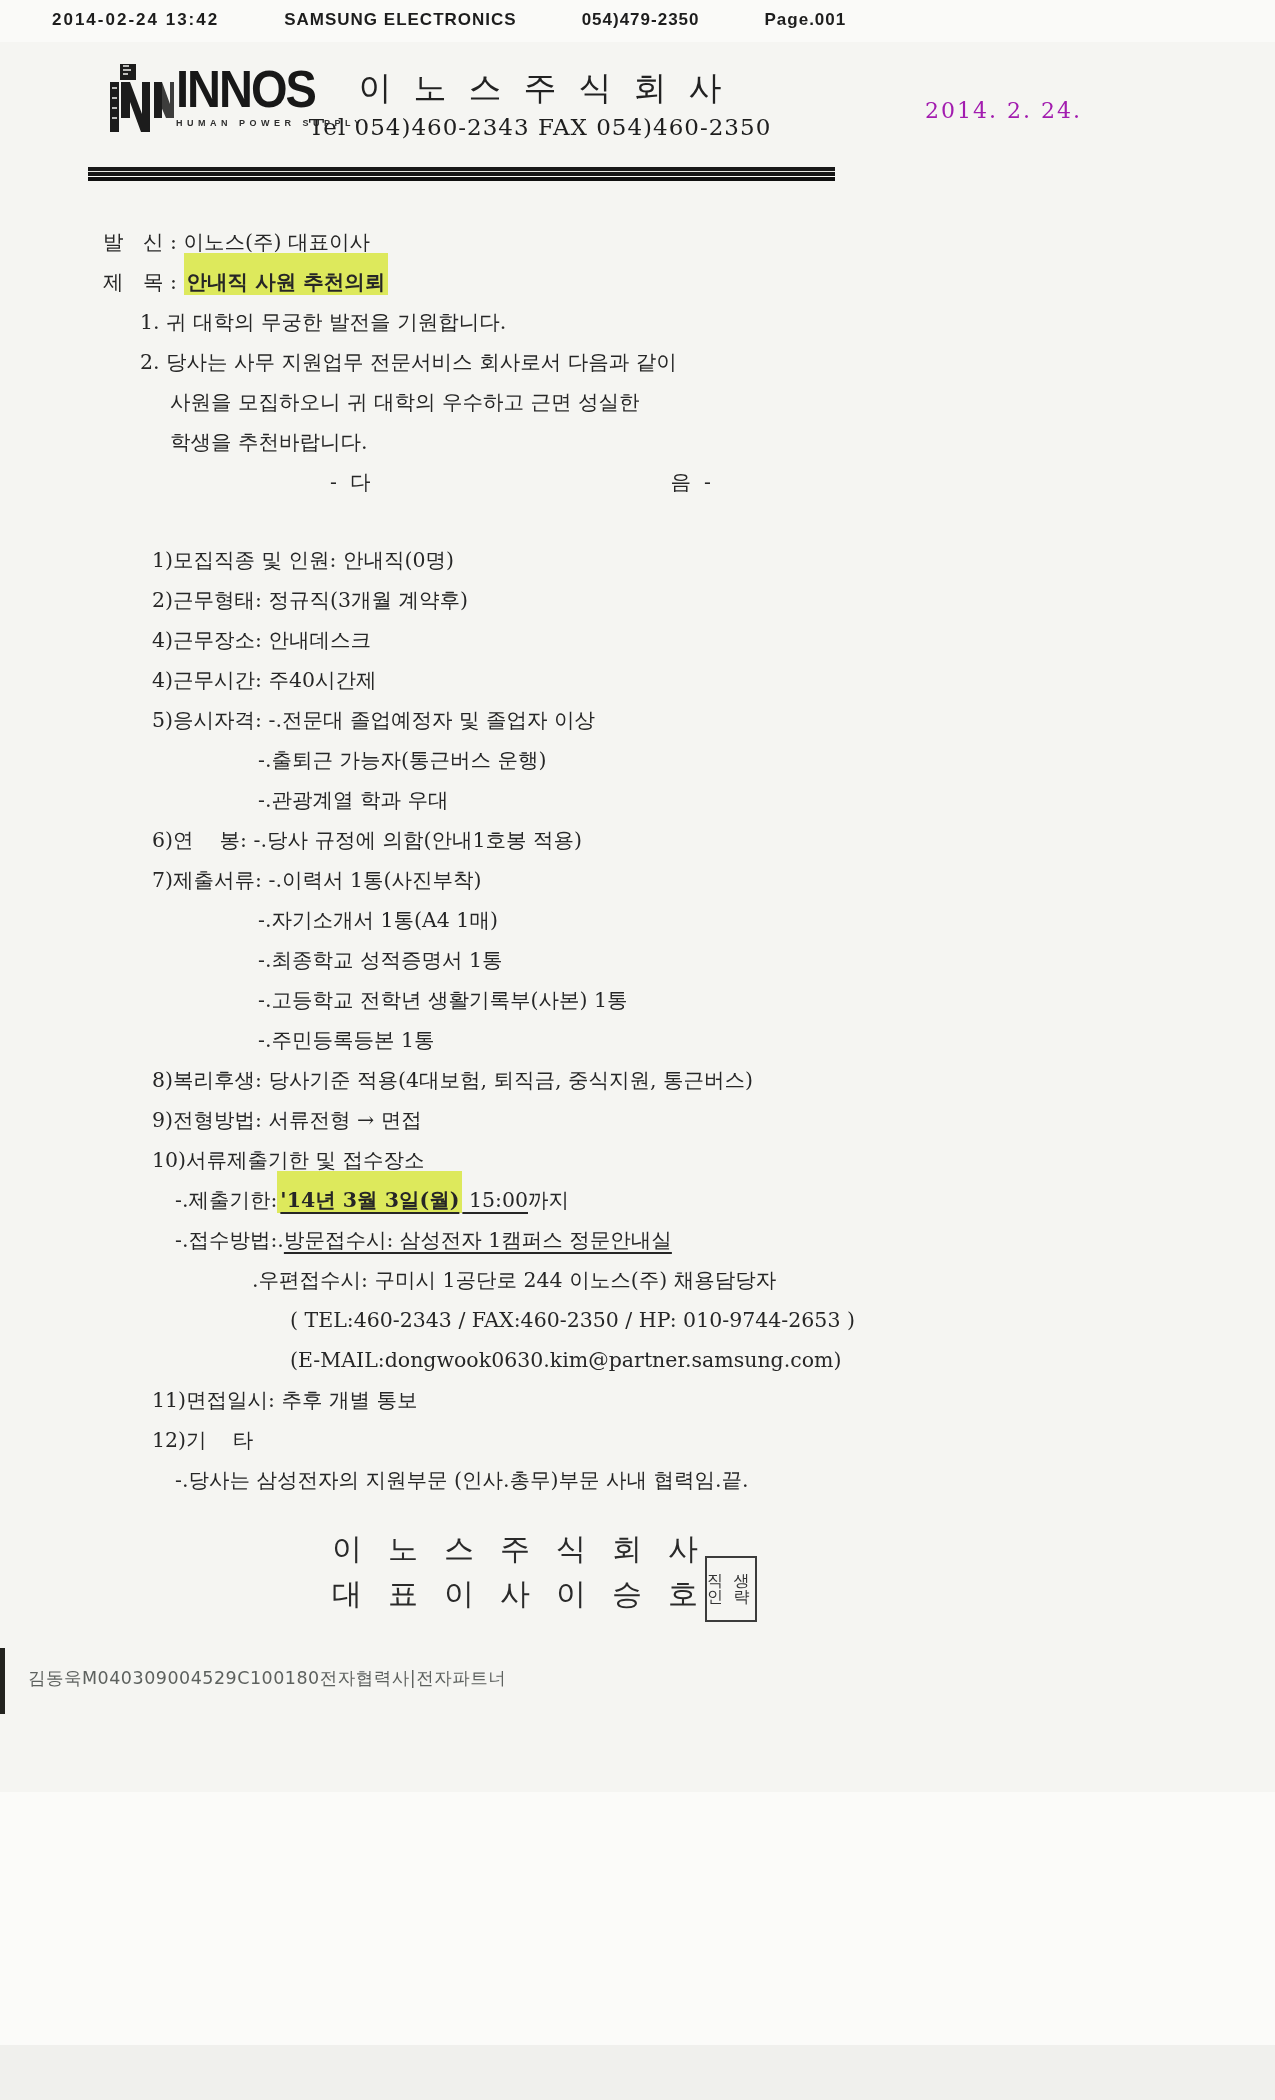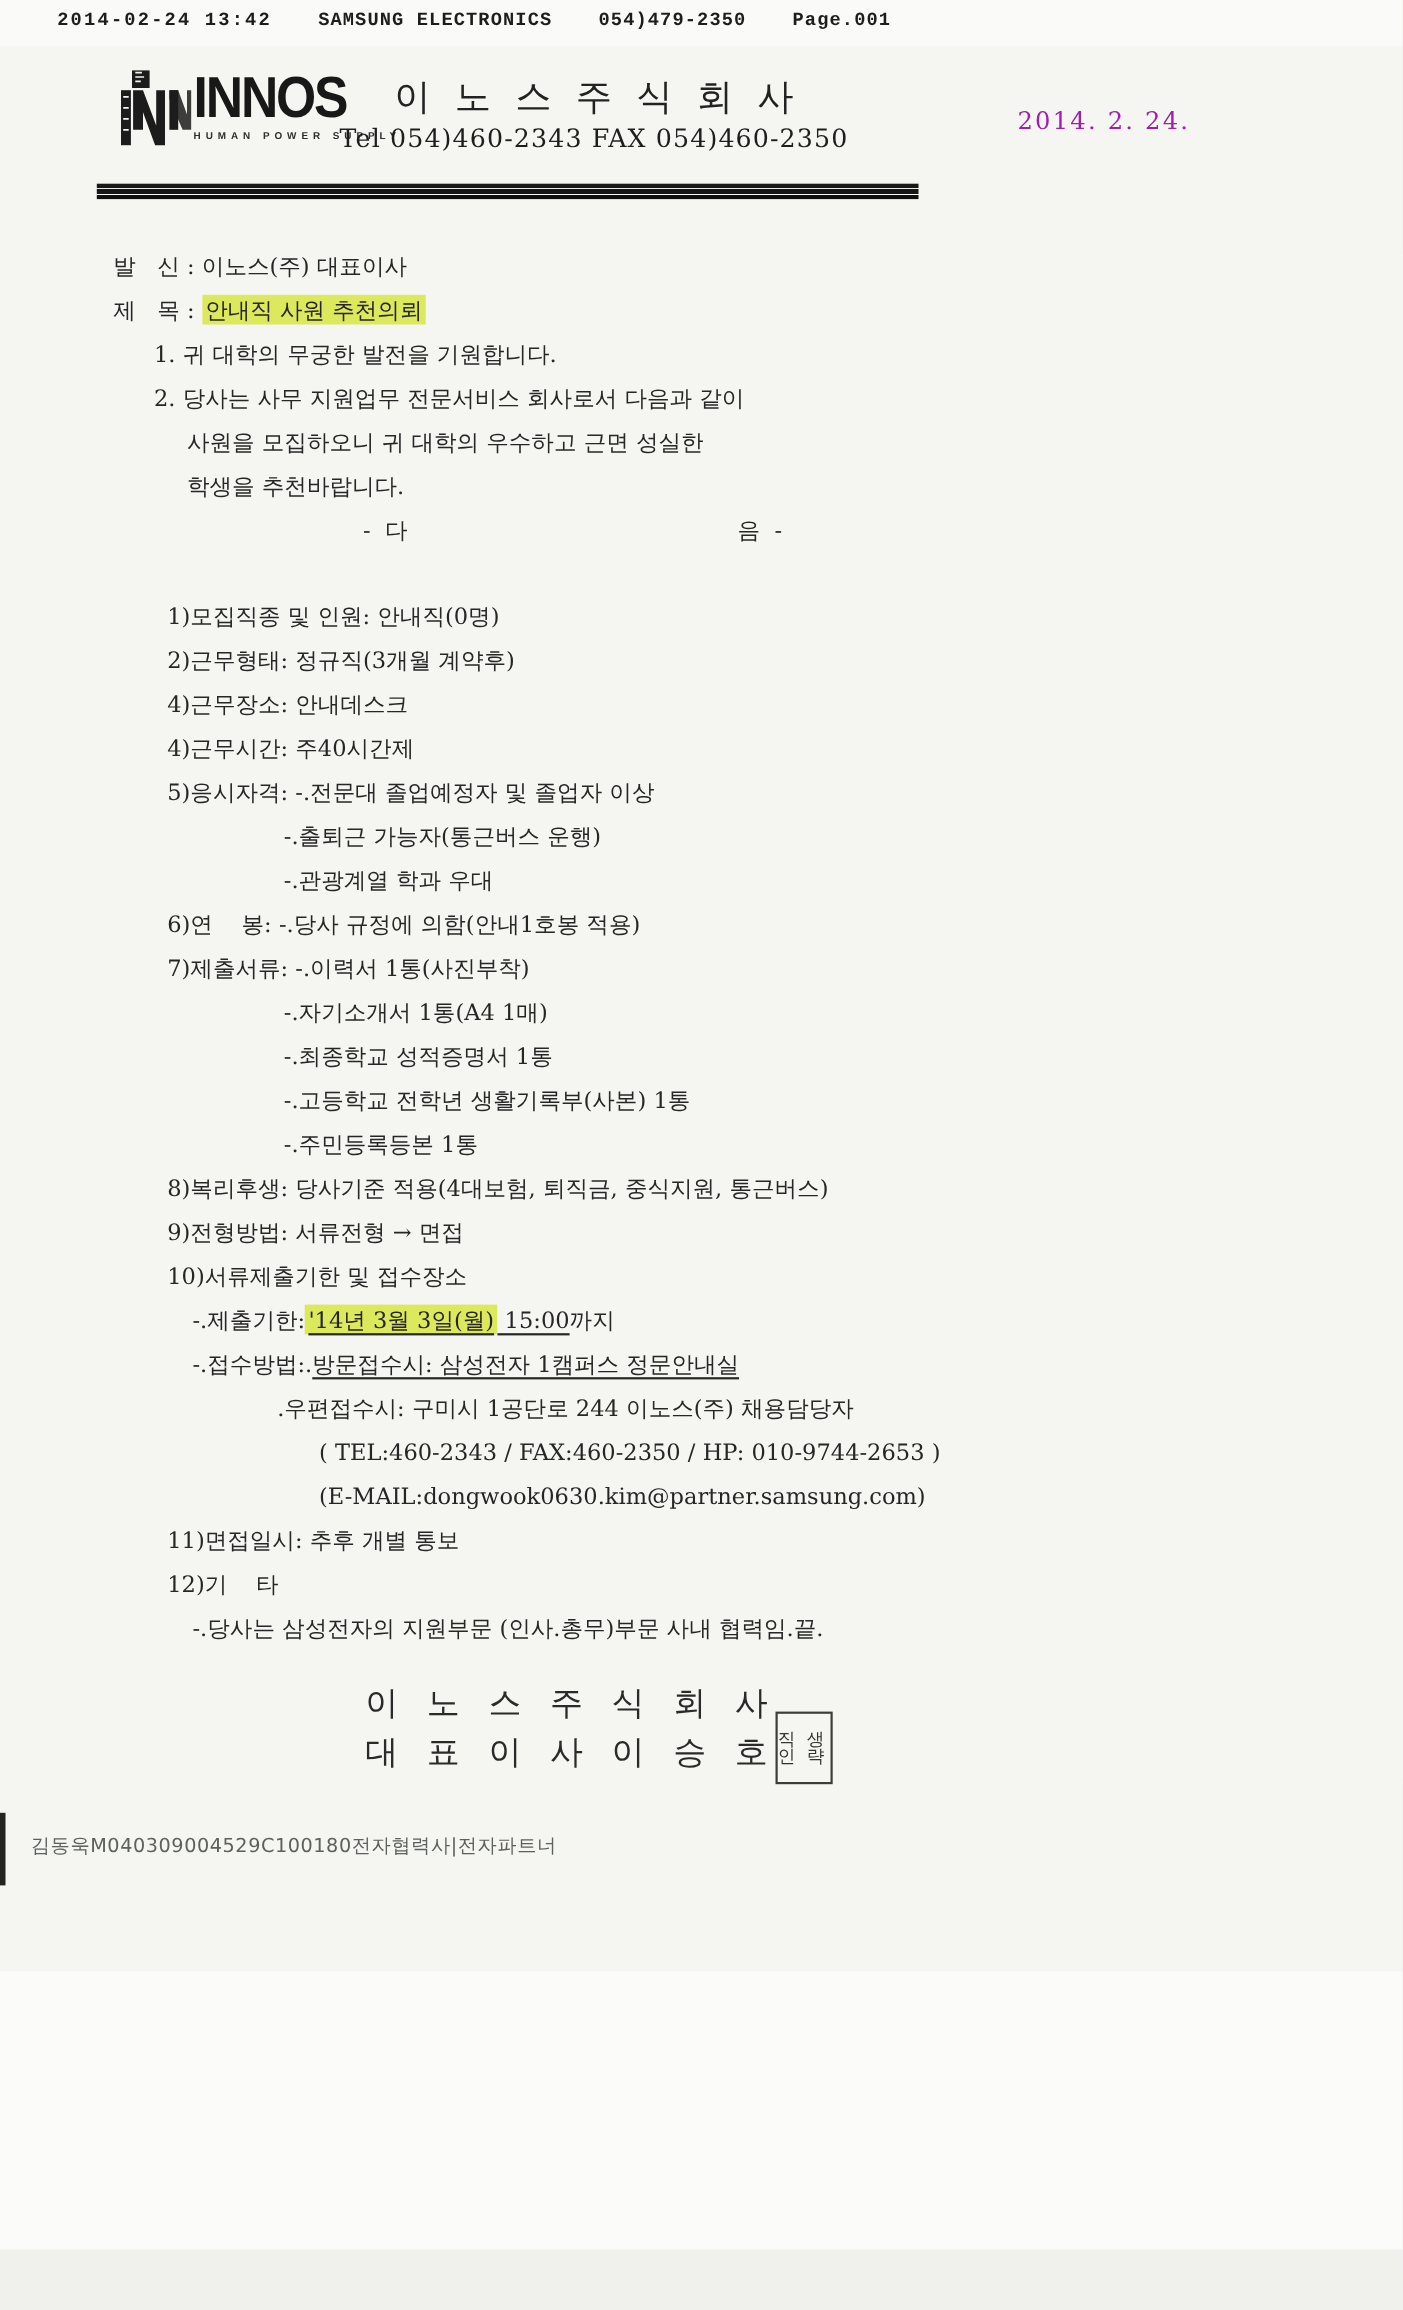--- a/index.html
+++ b/index.html
@@ -6,22 +6,22 @@
   * { margin:0; padding:0; box-sizing:border-box; }
   body { background:#e8e8e6; }
   .page { position:relative; width:1275px; height:2100px; background:var(--paper);
           font-family:"DejaVu Serif","Liberation Serif",serif; color:var(--ink); overflow:hidden; }
   .band { position:absolute; left:0; width:100%; pointer-events:none; }
   .band-top { top:0; height:42px; background:#fafaf8; }
   .band-low { top:1792px; height:253px; background:#fbfbf9; }
   .band-bottom { top:2045px; height:55px; background:#f0f0ed; }
   .edge-mark { position:absolute; left:0; top:1648px; width:5px; height:66px; background:#23231f; }
 
-  .fax-header { position:absolute; top:10px; left:52px; display:flex; gap:42px;
-                font-family:Liberation Mono, monospace;
+  .fax-header { position:absolute; top:10px; left:52px; display:flex; gap:65px;
+                font-family:Liberation Sans, sans-serif;
                 font-size:17px; font-weight:700; letter-spacing:1px; color:#1d1d1d; }
   .fax-header .fh-dt { letter-spacing:2px; }
 
   .logo { position:absolute; left:108px; top:62px; display:flex; align-items:flex-start; }
   .logo svg { display:block; }
   .logo-textwrap { margin-left:2px; }
   .logo-name { font-family:"Liberation Sans","DejaVu Sans",sans-serif; font-weight:700;
                font-size:47px; letter-spacing:-2px; color:#181818; line-height:1;
                transform:scaleY(1.12); transform-origin:top left; }
   .logo-tagline { font-family:"Liberation Sans","DejaVu Sans",sans-serif; font-size:9px;
@@ -40,21 +40,21 @@
   .ind-1 { margin-left:103px; }
   .ind-2 { margin-left:140px; }
   .ind-3 { margin-left:170px; }
   .ind-4 { margin-left:152px; }
   .ind-5 { margin-left:258px; }
   .ind-6 { margin-left:175px; }
   .ind-7 { margin-left:252px; }
   .ind-8 { margin-left:290px; }
   .ind-9 { margin-left:330px; }
   .gap-before { margin-top:38px; }
-  .hl { background:var(--hl); padding:2px 3px 1px 3px; }
+  .hl { background:var(--hl); padding:17px 3px 1px 3px;font-weight:bold; }
   .ul { text-decoration:underline; text-underline-offset:5px; text-decoration-thickness:1.5px; }
   .gapspan { display:inline-block; }
 
   .signature { position:absolute; top:1526px; left:332px; }
   .sig-line { font-size:30px; letter-spacing:26px; line-height:45px; color:#2a2a2a; white-space:nowrap; }
 
   .stamp { position:absolute; left:705px; top:1556px; width:52px; height:66px;
            border:2px solid #3c3c3c; display:flex; flex-direction:row; align-items:center;
            justify-content:center; gap:5px; font-size:16px; color:#333; background:transparent; }
   .stamp span { line-height:1; letter-spacing:1px; }

